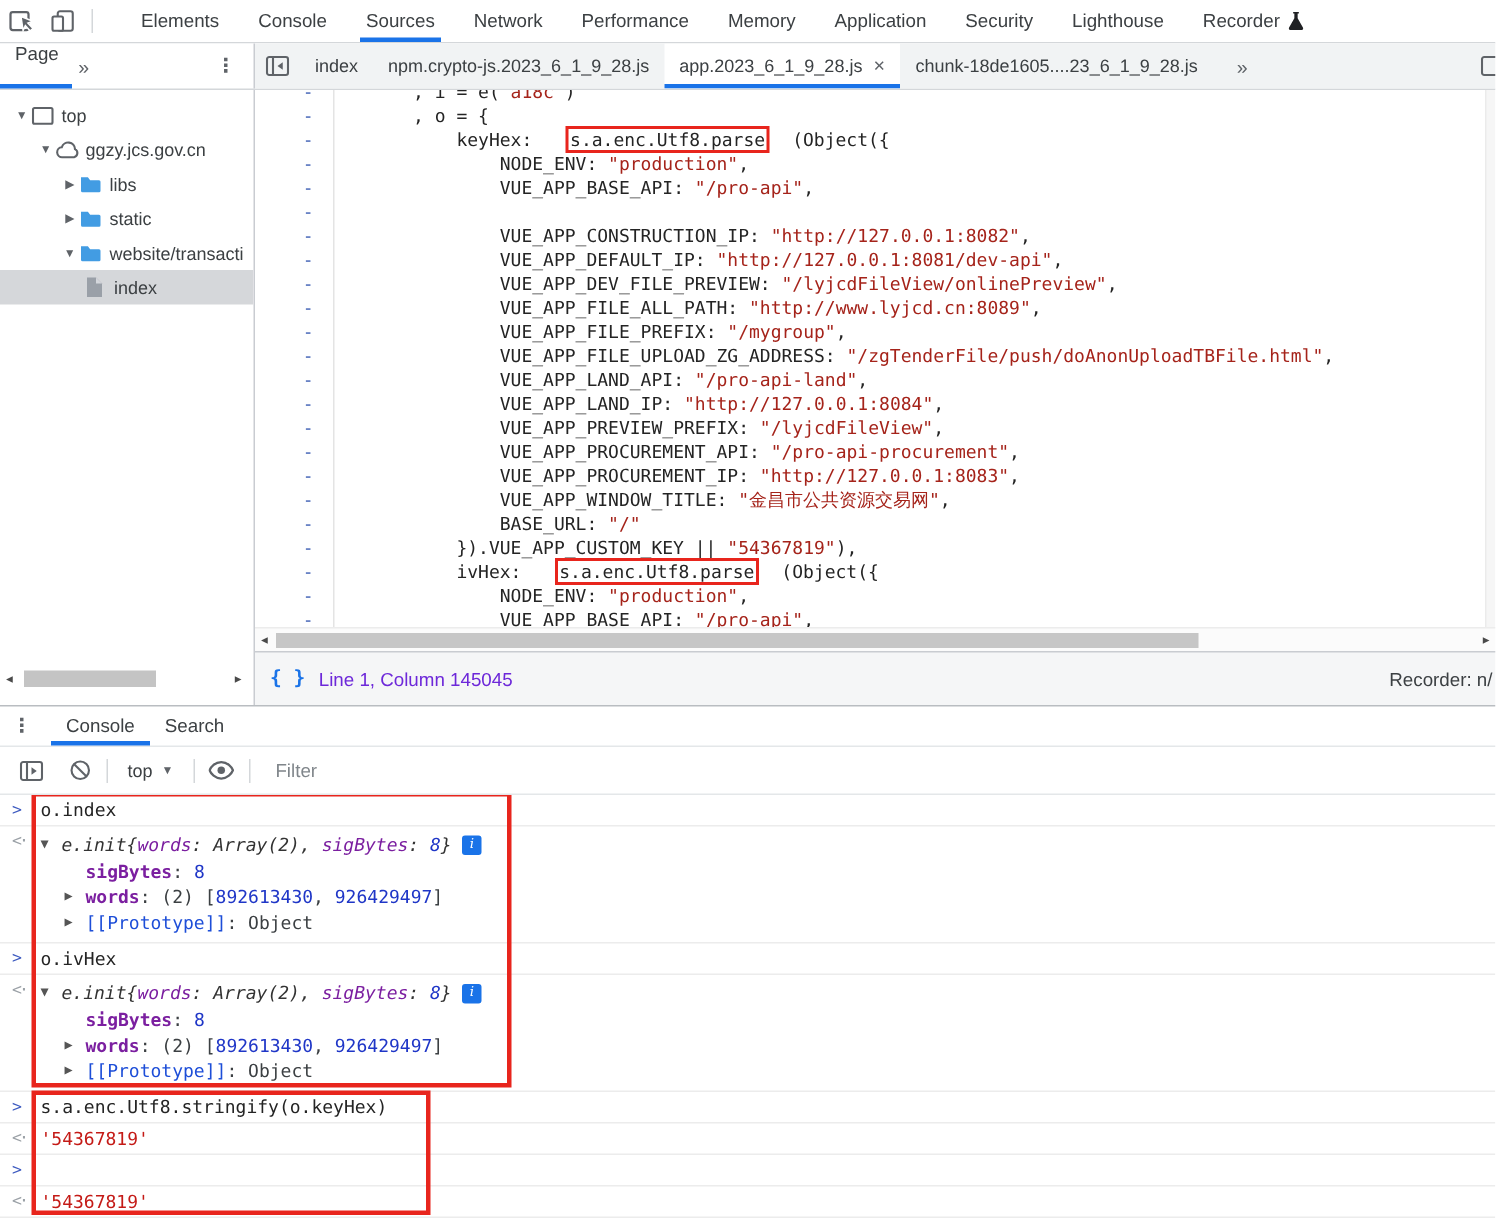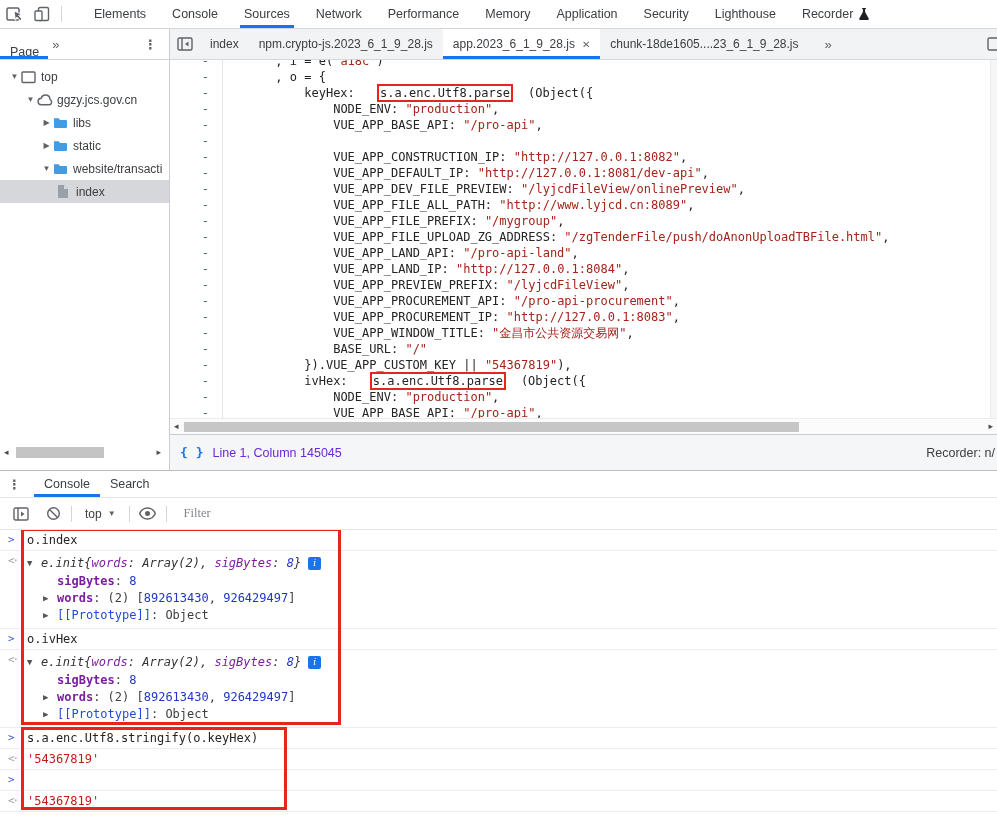--- a/index.html
+++ b/index.html
@@ -12,21 +12,21 @@
   .row1{height:29px;border-bottom:1px solid #d4d7da;display:flex;align-items:stretch;background:#fff}
   .icnbtn{width:28px;display:flex;align-items:center;justify-content:center;flex:none}
   .vsep{width:1px;height:16px;background:#d4d7da;margin:auto 5px;flex:none}
   .mtab{padding:0 13px;display:flex;align-items:center;font-size:12.5px;color:#3c4043;position:relative;white-space:nowrap}
   .mtab.active::after{content:"";position:absolute;left:9px;right:9px;bottom:0;height:3px;background:var(--blue)}
   .flask{margin-left:6px;display:flex}
 
   
   .row2{height:31px;display:flex;align-items:stretch;border-bottom:1px solid #d4d7da;background:#fff}
   .navhead{width:170px;flex:none;border-right:1px solid #c9ccd1;display:flex;align-items:stretch}
-  .ptab{position:relative;display:flex;align-items:flex-end;padding:0 9px 0 10px;font-size:12.5px;color:#3c4043}
+  .ptab{position:relative;display:flex;align-items:flex-start;padding:0 9px 0 10px;font-size:12.5px;color:#3c4043}
   .ptab::after{content:"";position:absolute;left:0;right:0;bottom:0;height:3px;background:var(--blue)}
   .moresym{color:var(--gray);font-size:13px;display:flex;align-items:center;padding:0 4px}
   .kebab{color:var(--gray);font-size:13px;font-weight:bold;display:flex;align-items:center;padding:0 12px;margin-left:auto}
   .filetabs{flex:1;background:#f1f3f4;display:flex;align-items:stretch;overflow:hidden}
   #file-tabs-list{display:flex;align-items:stretch}
   .ftab{display:flex;align-items:center;padding:0 10px;font-size:12px;color:#3c4043;white-space:nowrap;position:relative}
   .ftab.active{background:#fff}
   .ftab.active::after{content:"";position:absolute;left:0;right:0;bottom:0;height:3px;background:var(--blue)}
   .closex{margin-left:7px;font-size:10px;color:var(--gray)}
   .ftmore{color:var(--gray);font-size:13px;display:flex;align-items:center;padding:0 16px}
@@ -65,21 +65,21 @@
   .drawer{height:345px;border-top:1px solid #b9bdc1;display:flex;flex-direction:column;background:#fff}
   .dhead{height:27px;flex:none;display:flex;align-items:stretch;border-bottom:1px solid #e4e7e9;padding-left:8px}
   .dkebab{color:var(--gray);font-size:13px;font-weight:bold;display:flex;align-items:center;width:26px}
   .dtab{display:flex;align-items:center;padding:0 10px;font-size:12.5px;color:#3c4043;position:relative}
   .dtab.active::after{content:"";position:absolute;left:0;right:0;bottom:0;height:3px;background:var(--blue)}
   .dtoolbar{height:32px;flex:none;display:flex;align-items:center;border-bottom:1px solid #e4e7e9;padding:0 8px}
   .tbtn{display:flex;align-items:center;justify-content:center;width:26px;flex:none}
   .ctxsel{display:flex;align-items:center;font-size:12px;color:#3c4043;margin:0 8px;white-space:nowrap}
   .caret{font-size:8px;color:var(--gray);margin-left:6px}
   .filterwrap{flex:1;display:flex;align-items:center;margin-left:10px}
-  .filterwrap input{border:none;outline:none;width:100%;font-size:12.5px;color:#3c4043;font-family:Liberation Serif, serif;background:transparent}
+  .filterwrap input{border:none;outline:none;width:100%;font-size:12.5px;color:#3c4043;font-family:Liberation Sans, sans-serif;background:transparent}
   .filterwrap input::placeholder{color:#80868b}
 
   .cmsgs{flex:1;position:relative;overflow:hidden;font-family:"DejaVu Sans Mono","Liberation Mono",monospace;font-size:12px}
   .cmsg{display:flex;border-bottom:1px solid #ececec;padding:2px 0}
   .cgut{width:27px;flex:none;padding-left:8px;font-size:11px;line-height:16px}
   .cgut.in{color:#3e5bc0}
   .cgut.out{color:#9aa0a6;letter-spacing:-2px}
   .cbody{line-height:16px;color:#242424;min-width:0}
   .opreview{display:flex;align-items:center;height:20px}
   .tri{width:14px;flex:none;font-size:9px;color:#555}

